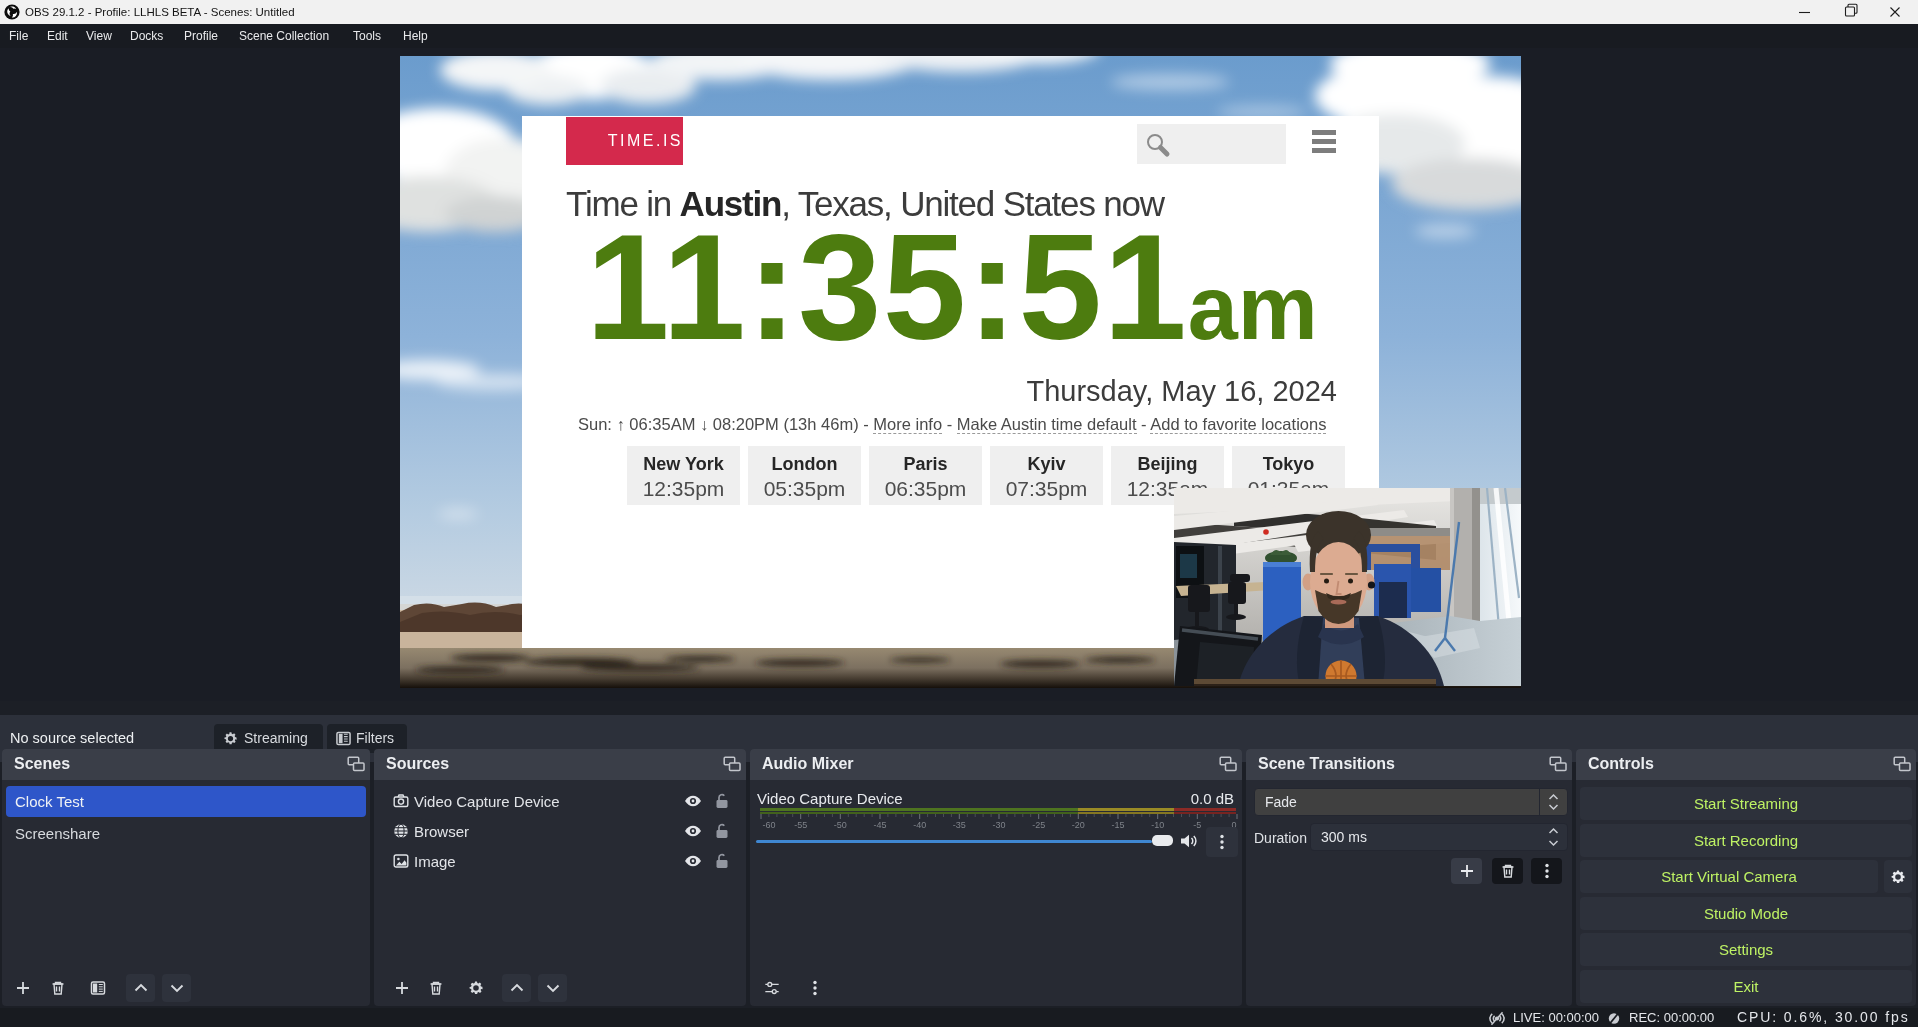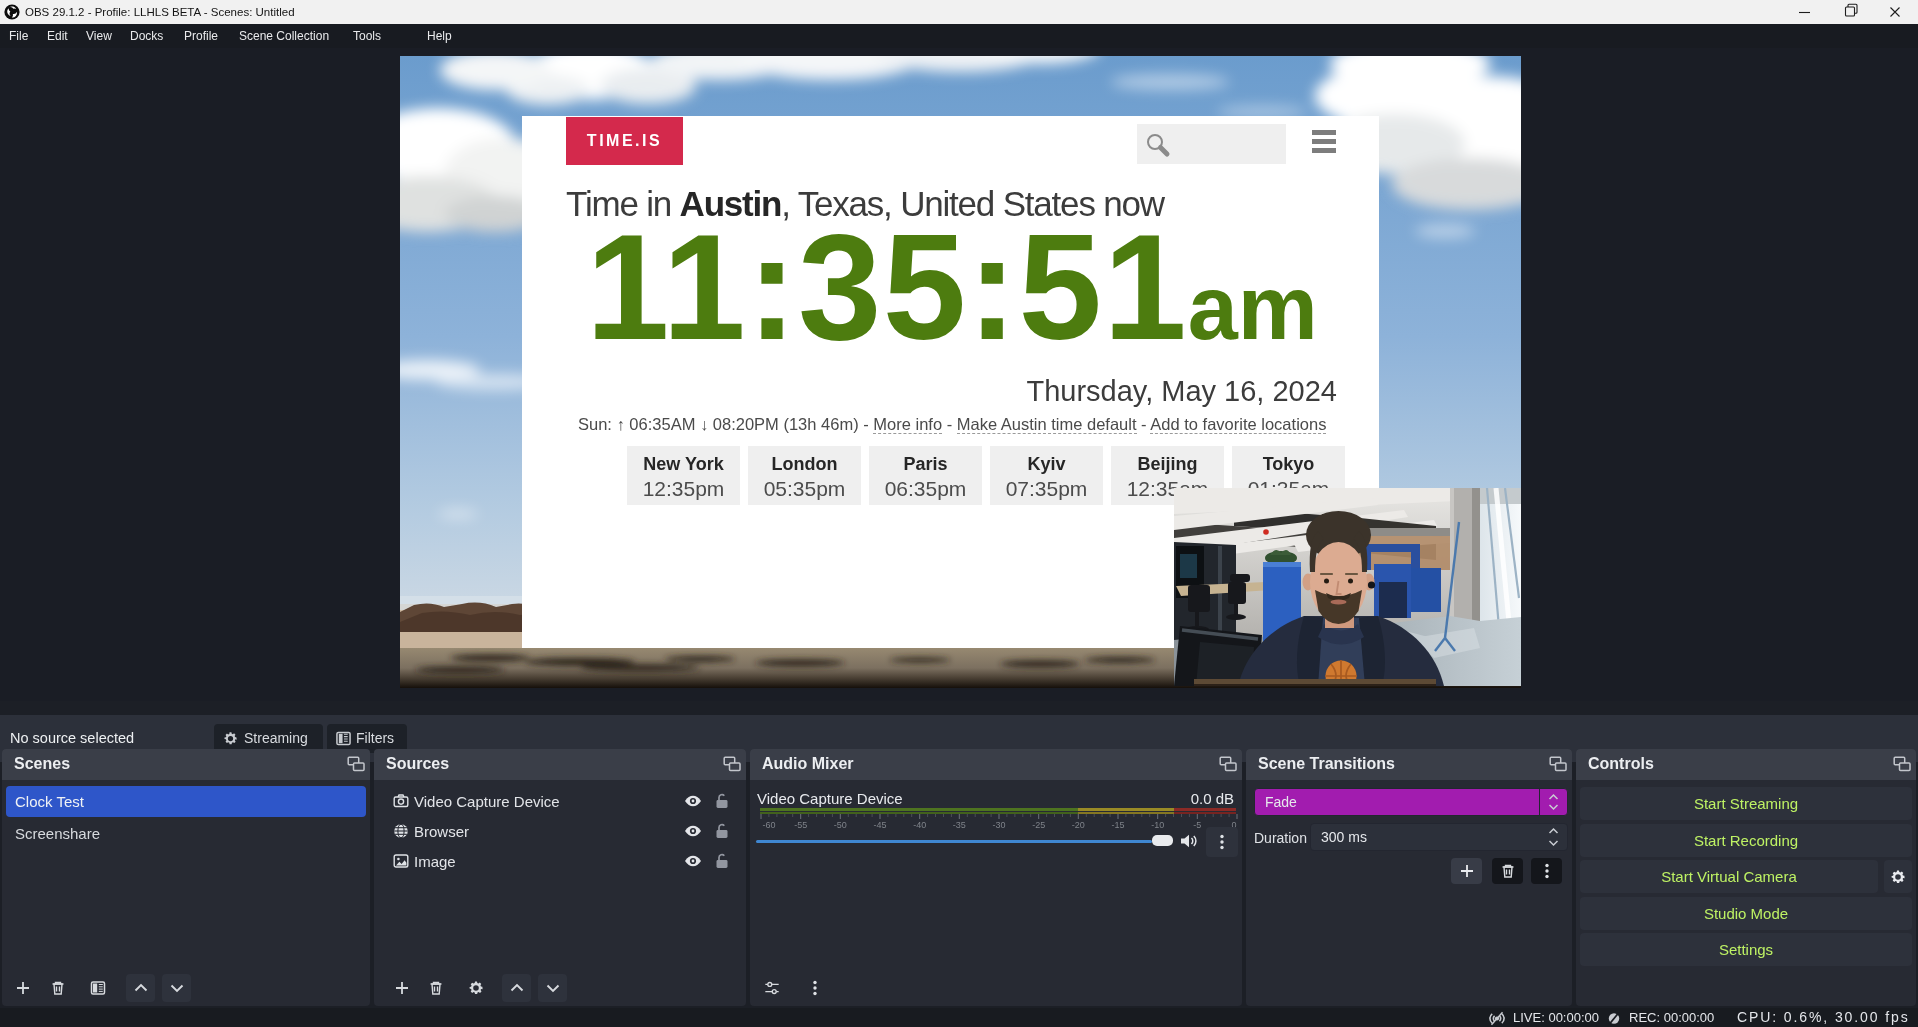--- a/index.html
+++ b/index.html
@@ -53,21 +53,21 @@
     </svg>
 </div>
 <div id="menubar">
 <span style="left:9px">File</span>
     <span style="left:47px">Edit</span>
     <span style="left:86px">View</span>
     <span style="left:130px">Docks</span>
     <span style="left:184px">Profile</span>
     <span style="left:239px">Scene Collection</span>
     <span style="left:353px">Tools</span>
-    <span style="left:427px">Help</span>
+    <span style="left:403px">Help</span>
 </div>
 <div id="previewarea">
     <div id="video">
 <svg class="abs" style="left:0;top:0" width="1121" height="632" viewBox="0 0 1121 632">
 <defs>
 <linearGradient id="sky" x1="0" y1="0" x2="0" y2="1">
 <stop offset="0" stop-color="#6b9ccd"></stop>
             <stop offset="0.5" stop-color="#8db2d9"></stop>
             <stop offset="0.82" stop-color="#b5cce1"></stop>
             <stop offset="1" stop-color="#cdd9e4"></stop>
@@ -127,21 +127,21 @@
           <ellipse cx="400" cy="607" rx="45" ry="3.5"></ellipse>
           <ellipse cx="520" cy="604" rx="30" ry="2.5"></ellipse>
           <ellipse cx="640" cy="608" rx="40" ry="3.5"></ellipse>
           <ellipse cx="240" cy="612" rx="60" ry="3.5"></ellipse>
           <ellipse cx="60" cy="614" rx="45" ry="3.5"></ellipse>
           <ellipse cx="720" cy="604" rx="35" ry="3"></ellipse>
 </g>
 </svg>
 <div id="card">
 <div class="abs" style="left:44px;top:1px;width:117px;height:48px;background:#d4294c">
-          <span class="abs" style="left:0;top:15px;width:117px;text-align:center;font-size:16px;font-weight:bold;letter-spacing:2.5px;color:#fff">TIME.IS</span>
+          <span class="abs" style="left:0;top:15px;width:117px;text-align:right;font-size:16px;font-weight:normal;letter-spacing:2.5px;color:#fff">TIME.IS</span>
         </div>
 <div class="abs" style="left:615px;top:8px;width:149px;height:40px;background:#efefef">
           <svg class="abs" style="left:8px;top:8px" width="26" height="26" viewBox="0 0 26 26">
             <circle cx="10" cy="10" r="7" fill="none" stroke="#8b8b8b" stroke-width="2"></circle>
             <path d="M15.5 15.5L22 22" stroke="#8b8b8b" stroke-width="5" stroke-linecap="round"></path>
           </svg>
         </div>
 <div class="abs" style="left:790px;top:14px;width:24px;height:5px;background:#7d7d7d"></div>
 <div class="abs" style="left:790px;top:23px;width:24px;height:5px;background:#7d7d7d"></div>
 <div class="abs" style="left:790px;top:32px;width:24px;height:5px;background:#7d7d7d"></div>
@@ -509,21 +509,21 @@
 <div class="dock" id="dock-trans" style="left:1246px;width:326px;">
     <div class="dockhead">
       <span class="t">Scene Transitions</span>
       <svg class="popout" viewBox="0 0 18 16">
         <g fill="none" stroke="#c3c6cc" stroke-width="1.5">
           <rect x="1.2" y="1.2" width="10.5" height="7.5" rx="1"></rect>
           <rect x="6.5" y="7" width="10.5" height="7.5" rx="1" fill="#3a3e48"></rect>
         </g>
       </svg>
     </div>
-<div class="abs" style="left:8px;top:39px;width:314px;height:28px;background:#a21caf;border-radius:4px;border:1px solid #232630">
+<div class="abs" style="left:8px;top:39px;width:314px;height:28px;background:#404040;border-radius:4px;border:1px solid #232630">
 <span class="abs" style="left:10px;top:5px;font-size:14px;color:#e6e8ec">Fade</span>
 <div class="abs" style="right:27px;top:0;width:1px;height:26px;background:#232630"></div>
 <svg class="abs" style="right:7px;top:4px" width="13" height="18" viewBox="0 0 13 18">
         <g fill="none" stroke="#c9ccd2" stroke-width="1.5">
           <path d="M2.5 6L6.5 2l4 4"></path>
           <path d="M2.5 12l4 4 4-4"></path>
         </g>
       </svg>
 </div>
 <span class="abs" style="left:8px;top:81px;font-size:14px;color:#dfe2e6">Duration</span>
@@ -574,20 +574,21 @@
 <div class="ctlbtn" style="top:38px">Start Streaming</div>
 <div class="ctlbtn" style="top:75px">Start Recording</div>
 <div class="ctlbtn" style="top:111px;width:298px">Start Virtual Camera</div>
 <div class="abs" style="left:308px;top:111px;width:28px;height:33px;background:#2d313b;border-radius:4px">
       <svg class="ic" style="left:6px;top:9px" viewBox="0 0 16 16">
         <path fill="#e9ebef" d="M8 5.2A2.8 2.8 0 1 0 8 10.8 2.8 2.8 0 0 0 8 5.2zm6.6 4l-1.5-.3a5 5 0 0 1-.5 1.2l.9 1.3-1.5 1.5-1.3-.9a5 5 0 0 1-1.2.5l-.3 1.5H7l-.3-1.5a5 5 0 0 1-1.2-.5l-1.3.9-1.5-1.5.9-1.3a5 5 0 0 1-.5-1.2l-1.5-.3V7l1.5-.3a5 5 0 0 1 .5-1.2l-.9-1.3 1.5-1.5 1.3.9a5 5 0 0 1 1.2-.5L7 1.4h2l.3 1.5a5 5 0 0 1 1.2.5l1.3-.9 1.5 1.5-.9 1.3a5 5 0 0 1 .5 1.2l1.5.3z"></path>
       </svg>
     </div>
 <div class="ctlbtn" style="top:148px">Studio Mode</div>
 <div class="ctlbtn" style="top:184px">Settings</div>
+<div class="ctlbtn" style="top:221px">Exit</div>
 </div>
 <div id="statusbar">
 <svg class="abs" style="left:1487px;top:3px" width="20" height="15" viewBox="0 0 20 15">
       <g stroke="#c8cbd0" stroke-width="1.6" fill="none">
         <path d="M5.2 2.8a6 6 0 0 0 0 9.4"></path>
         <path d="M14.8 2.8a6 6 0 0 1 0 9.4"></path>
         <path d="M7.6 4.8a3.5 3.5 0 0 0 0 5.4"></path>
         <path d="M12.4 4.8a3.5 3.5 0 0 1 0 5.4"></path>
         <circle cx="10" cy="7.5" r="2.1" fill="#c8cbd0" stroke="none"></circle>
         <path d="M15.5 1.2L4.5 13.8" stroke-width="1.4"></path>

